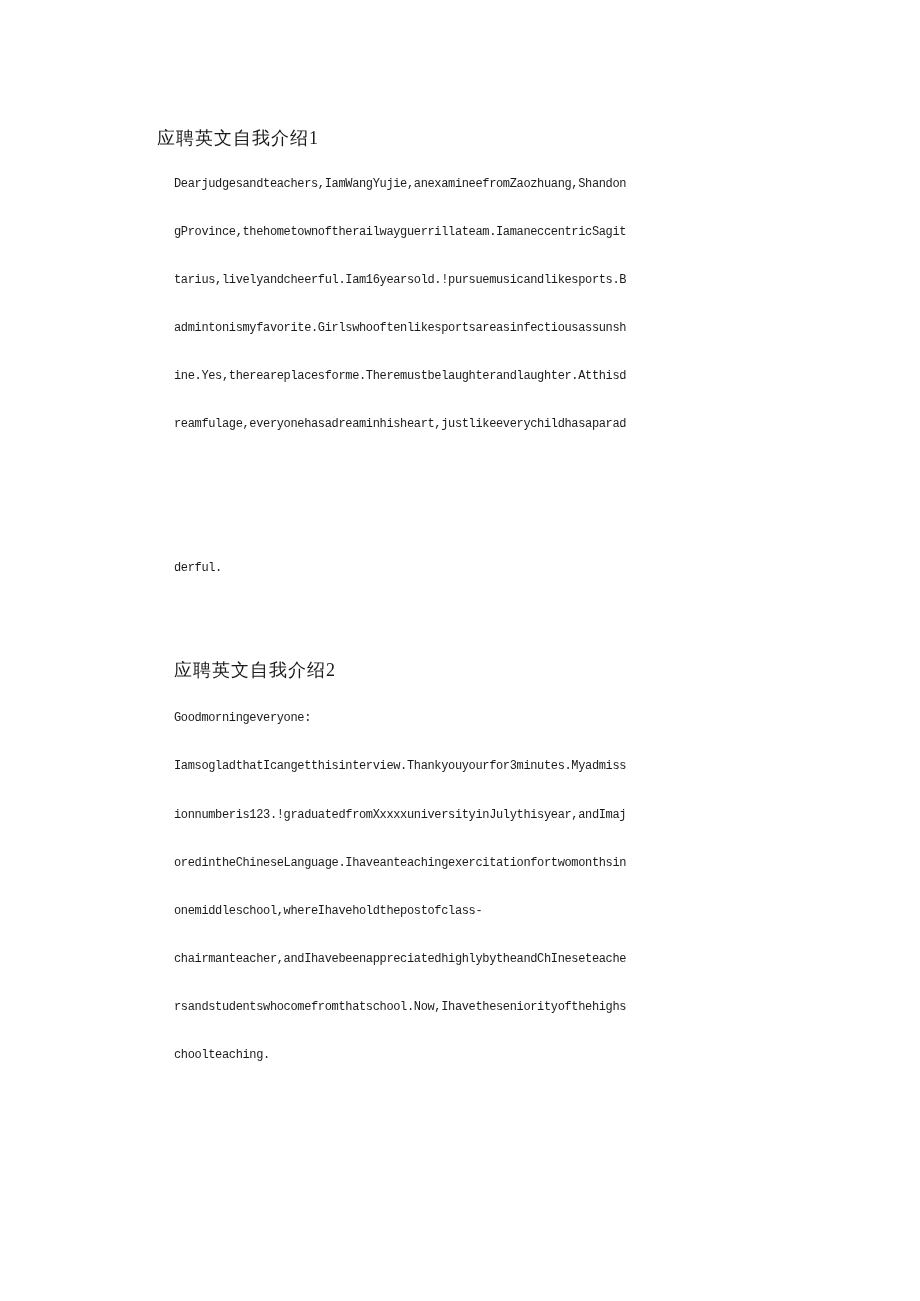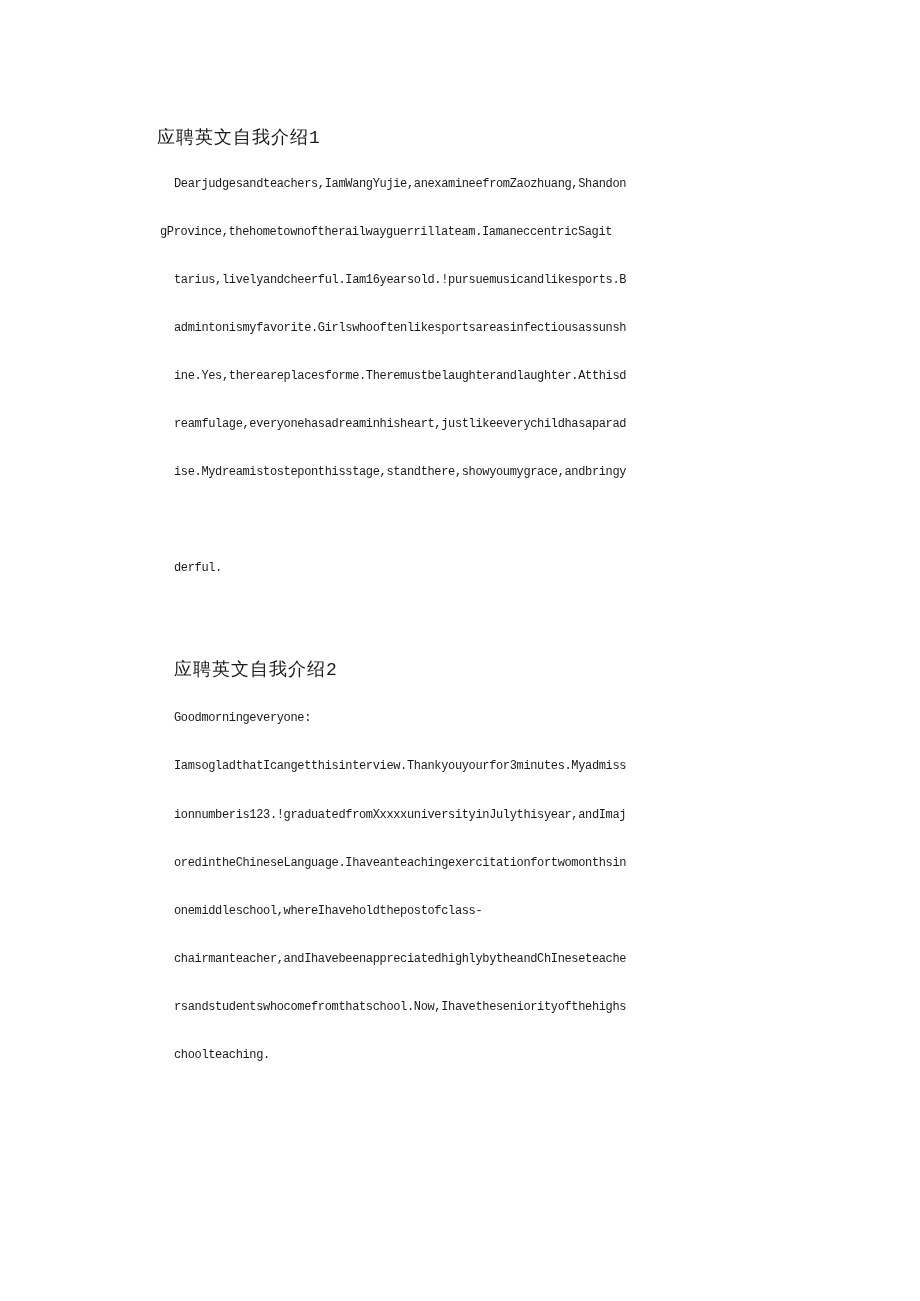--- a/index.html
+++ b/index.html
@@ -9,42 +9,41 @@
     position: absolute;
     font-family: "Liberation Mono", "DejaVu Sans Mono", monospace;
     font-size: 12px;
     color: #1a1a1a;
     white-space: pre;
     line-height: 20px;
     letter-spacing: -0.35px;
   }
   .heading {
     position: absolute;
-    font-family: Liberation Mono, monospace;
+    font-family: Liberation Serif, serif;
     font-size: 18px;
     color: #1a1a1a;
     white-space: pre;
     line-height: 22px;
     letter-spacing: 1px;
   }
 </style>
 </head>
 <body>
 
 <div class="page">
 
   <div class="heading" style="left:157px; top:127px;">应聘英文自我介绍1</div>
 
   <div class="line" style="left:174px; top:174px;">Dearjudgesandteachers,IamWangYujie,anexamineefromZaozhuang,Shandon</div>
-  <div class="line" style="left:160px; top:222px;">gProvince,thehometownoftherailwayguerrillateam.IamaneccentricSagit</div>
+  <div class="line" style="left:174px; top:222px;">gProvince,thehometownoftherailwayguerrillateam.IamaneccentricSagit</div>
   <div class="line" style="left:174px; top:270px;">tarius,livelyandcheerful.Iam16yearsold.!pursuemusicandlikesports.B</div>
   <div class="line" style="left:174px; top:318px;">admintonismyfavorite.Girlswhooftenlikesportsareasinfectiousassunsh</div>
   <div class="line" style="left:174px; top:366px;">ine.Yes,thereareplacesforme.Theremustbelaughterandlaughter.Atthisd</div>
   <div class="line" style="left:174px; top:414px;">reamfulage,everyonehasadreaminhisheart,justlikeeverychildhasaparad</div>
-  <div class="line" style="left:174px; top:462px;">ise.Mydreamistosteponthisstage,standthere,showyoumygrace,andbringy</div>
   <div class="line" style="left:174px; top:558px;">derful.</div>
 
   <div class="heading" style="left:174px; top:659px;">应聘英文自我介绍2</div>
 
   <div class="line" style="left:174px; top:708px;">Goodmorningeveryone:</div>
   <div class="line" style="left:174px; top:756px;">IamsogladthatIcangetthisinterview.Thankyouyourfor3minutes.Myadmiss</div>
   <div class="line" style="left:174px; top:805px;">ionnumberis123.!graduatedfromXxxxxuniversityinJulythisyear,andImaj</div>
   <div class="line" style="left:174px; top:853px;">oredintheChineseLanguage.Ihaveanteachingexercitationfortwomonthsin</div>
   <div class="line" style="left:174px; top:901px;">onemiddleschool,whereIhaveholdthepostofclass-</div>
   <div class="line" style="left:174px; top:949px;">chairmanteacher,andIhavebeenappreciatedhighlybytheandChIneseteache</div>

